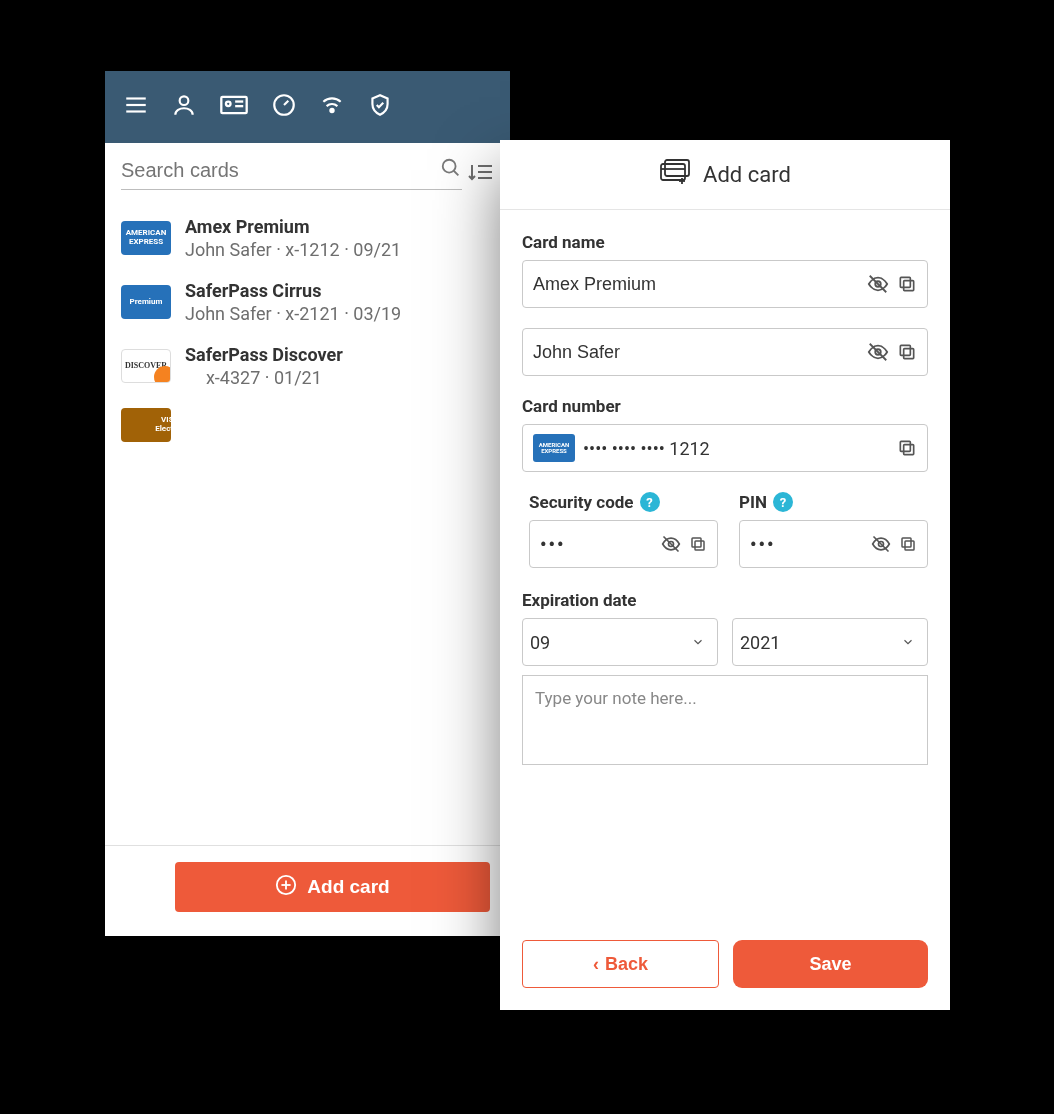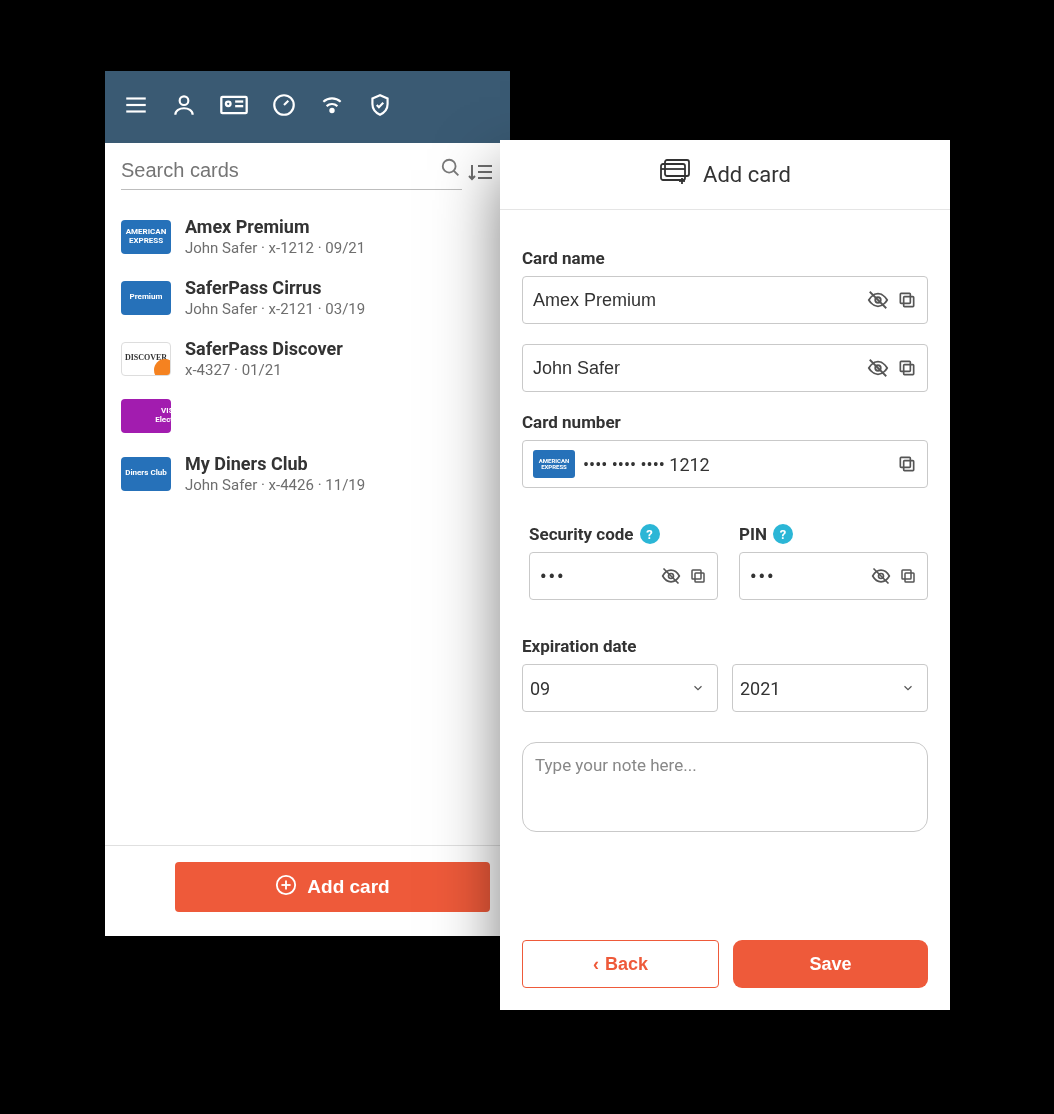--- a/index.html
+++ b/index.html
@@ -80,31 +80,32 @@
   font-weight: bold;
   color: #fff;
   text-align: center;
   line-height: 1.1;
   flex-shrink: 0;
 }
 .card-logo.amex { background: #2671b9; }
 .card-logo.cirrus { background: #2671b9; }
 .card-logo.discover { background: #fff; border:1px solid #ddd; color:#333; position:relative; overflow:hidden;font-family:Liberation Serif, serif; }
 .card-logo.discover::after { content:""; position:absolute; right:-6px; bottom:-6px; width:22px; height:22px; background:#f58220; border-radius:50%; }
-.card-logo.visa { background: #a21caf; padding-left: 48px; }
+.card-logo.visa { background: #a16207; padding-left: 48px; }
 .card-logo.diners { background: #2671b9; }
 .card-info-title {
   font-size: 18px;
   font-weight: 700;
   color: #333;
 }
 .card-info-sub {
-  font-size: 15px;
+  font-size: 18px;
   color: #6e6e6e;
   margin-top: 2px;
+  text-align: center;
 }
 .bottom-bar {
   border-top: 1px solid #e0e0e0;
   padding: 16px 20px 24px 70px;
 }
 .add-card-btn {
   background: #ee5a3a;
   color: #fff;
   border: none;
   width: 100%;
@@ -145,21 +146,20 @@
   overflow: auto;
 }
 .field-label {
   font-size: 17px;
   font-weight: 700;
   color: #333;
   margin-bottom: 8px;
   display: flex;
   align-items: center;
   gap: 6px;
-  margin-top: 16px;
 }
 .help-badge {
   display: inline-flex;
   align-items: center;
   justify-content: center;
   width: 20px;
   height: 20px;
   background: #2bb6d6;
   color: #fff;
   border-radius: 50%;
@@ -216,25 +216,25 @@
   border: 1px solid #c9c9c9;
   border-radius: 4px;
   height: 48px;
   display: flex;
   align-items: center;
   justify-content: space-between;
   padding: 0 12px;
   font-size: 18px;
   color: #333;
   cursor: pointer;
-  margin-bottom: 28px;
+  margin-bottom: 7px;
 }
 .notes-area {
   border: 1px solid #c9c9c9;
-  border-radius: 14px;
+  border-radius: 0;
   min-height: 90px;
   padding: 12px;
   font-size: 17px;
   color: #888;
 }
 .form-footer {
   padding: 16px 22px 22px 22px;
   display: flex;
   gap: 14px;
 }
@@ -350,27 +350,20 @@
       <div class="card-item">
         <div class="card-logo discover">DISCOVER</div>
         <div>
           <div class="card-info-title">SaferPass Discover</div>
           <div class="card-info-sub">x-4327 · 01/21</div>
         </div>
       </div>
       <div class="card-item">
         <div class="card-logo visa">VISA
 Electron</div>
-      </div>
-      <div class="card-item">
-        <div class="card-logo diners">Diners Club</div>
-        <div>
-          <div class="card-info-title">My Diners Club</div>
-          <div class="card-info-sub">John Safer · x-4426 · 11/19</div>
-        </div>
       </div>
     </div>
 
   <div class="bottom-bar">
     <button class="add-card-btn">
       <span>
         <svg width="22" height="22" viewBox="0 0 24 24" fill="none" stroke="#fff" stroke-width="2">
             <circle cx="12" cy="12" r="10"></circle>
             <line x1="12" y1="7" x2="12" y2="17"></line>
             <line x1="7" y1="12" x2="17" y2="12"></line>

